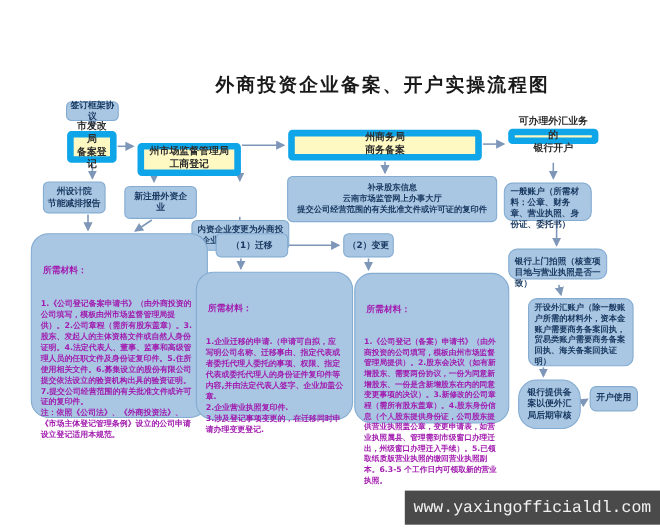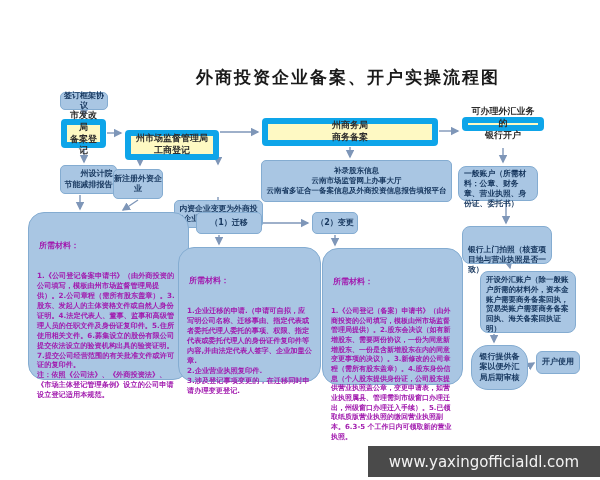--- a/index.html
+++ b/index.html
@@ -8,21 +8,21 @@
     font-family:"DejaVu Sans","Liberation Sans",sans-serif;
   }
   .wm-top{
     position:absolute;left:7px;top:8px;width:131px;height:30px;
     background:#595959;color:#ffffff;font-size:18px;font-weight:400;
     display:flex;align-items:center;justify-content:center;letter-spacing:1px;
   }
   .wm-bottom{
     position:absolute;left:368px;top:446px;width:232px;height:31px;
     background:#4a4a4a;color:#f2f2f2;font-size:15px;
-    display:flex;align-items:center;justify-content:center;box-sizing:border-box;
+    display:flex;align-items:center;justify-content:center;box-sizing:border-box;font-family:Liberation Mono, monospace;
   }
   .title{
     position:absolute;left:0;top:66px;width:600px;text-align:center;
     font-family:"DejaVu Serif","Liberation Serif",serif;
     font-size:17px;font-weight:bold;color:#1a1a1a;letter-spacing:2px;margin-left:48px;
   }
   .node{
     position:absolute;box-sizing:border-box;white-space:pre-line;
     display:flex;align-items:center;justify-content:center;text-align:center;
     font-weight:bold;line-height:1.3;
@@ -81,29 +81,29 @@
 
   <div class="node orange f9" style="left:61px;top:119px;width:45px;height:29px;">市发改局
 备案登记</div>
   <div class="node orange f9" style="left:125px;top:118px;width:94px;height:30px;margin-top:12px;">州市场监督管理局
 工商登记</div>
   <div class="node orange f9" style="left:262px;top:118px;width:176px;height:28px;">州商务局
 商务备案</div>
   <div class="node orange f9" style="left:462px;top:117px;width:82px;height:14px;">可办理外汇业务的
 银行开户</div>
 
-  <div class="node blue f8" style="left:60px;top:165px;width:57px;height:29px;text-align:right;">州设计院
+  <div class="node blue f8" style="left:39px;top:165px;width:57px;height:29px;">州设计院
 节能减排报告</div>
-  <div class="node blue f8" style="left:113px;top:169px;width:50px;height:30px;">新注册外资企
+  <div class="node blue f8" style="left:113px;top:169px;width:66px;height:30px;">新注册外资企
 业</div>
   <div class="node blue f78" style="left:174px;top:168px;width:89px;height:28px;margin-top:32px;">内资企业变更为外商投
 资企业（先迁移后变更）</div>
   <div class="node blue f75" style="left:261px;top:160px;width:191px;height:42px;">补录股东信息
 云南市场监管网上办事大厅
-云南省多证合一备案信息及外商投资信息报告填报平台</div>
+提交公司经营范围的有关批准文件或许可证的复印件</div>
   <div class="node blue f78 leftalign" style="left:458px;top:166px;width:80px;height:35px;padding:2px 5px;border-radius:8px;">一般账户（所需材料：公章、财务章、营业执照、身份证、委托书）</div>
 
   <div class="node blue f8" style="left:196px;top:212px;width:66px;height:22px;">（1）迁移</div>
   <div class="node blue f8" style="left:312px;top:212px;width:46px;height:22px;">（2）变更</div>
 
   <div class="bigblue" style="left:28px;top:212px;width:161px;height:168px;">
     <span class="hdr">所需材料：</span>
     <span class="bdy f72">1.《公司登记备案申请书》（由外商投资的公司填写，模板由州市场监督管理局提供）。2.公司章程（需所有股东盖章）。3.股东、发起人的主体资格文件或自然人身份证明。4.法定代表人、董事、监事和高级管理人员的任职文件及身份证复印件。5.住所使用相关文件。6.募集设立的股份有限公司提交依法设立的验资机构出具的验资证明。7.提交公司经营范围的有关批准文件或许可证的复印件。
 注：依照《公司法》、《外商投资法》、《市场主体登记管理条例》设立的公司申请设立登记适用本规范。</span>
   </div>
@@ -113,21 +113,21 @@
     <span class="bdy f72">1.企业迁移的申请.（申请可自拟，应写明公司名称、迁移事由、指定代表或者委托代理人委托的事项、权限、指定代表或委托代理人的身份证件复印件等内容,并由法定代表人签字、企业加盖公章.
 2.企业营业执照复印件.
 3.涉及登记事项变更的，在迁移同时申请办理变更登记.</span>
   </div>
 
   <div class="bigblue" style="left:322px;top:248px;width:141px;height:137px;">
     <span class="hdr">所需材料：</span>
     <span class="bdy f7">1.《公司登记（备案）申请书》（由外商投资的公司填写，模板由州市场监督管理局提供）。2.股东会决议（如有新增股东、需要两份协议，一份为同意新增股东、一份是含新增股东在内的同意变更事项的决议）。3.新修改的公司章程（需所有股东盖章）。4.股东身份信息（个人股东提供身份证，公司股东提供营业执照盖公章，变更申请表，如营业执照属县、管理需到市级窗口办理迁出，州级窗口办理迁入手续）。5.已领取纸质版营业执照的缴回营业执照副本。6.3-5 个工作日内可领取新的营业执照。</span>
   </div>
 
-  <div class="node blue f78 leftalign" style="left:462px;top:226px;width:90px;height:16px;padding:18px 5px;border-radius:8px;">银行上门拍照（核查项目地与营业执照是否一致）</div>
+  <div class="node blue f78 leftalign" style="left:462px;top:226px;width:90px;height:28px;padding:6px 5px;border-radius:8px;">银行上门拍照（核查项目地与营业执照是否一致）</div>
   <div class="node blue f75 leftalign" style="left:480px;top:271px;width:96px;height:62px;padding:3px 5px;border-radius:8px;">开设外汇账户（除一般账户所需的材料外，资本金账户需要商务备案回执，贸易类账户需要商务备案回执、海关备案回执证明）</div>
   <div class="node blue f8" style="left:471px;top:345px;width:57px;height:45px;border-radius:17px;">银行提供备
 案以便外汇
 局后期审核</div>
   <div class="node blue f8" style="left:536px;top:351px;width:44px;height:23px;border-radius:6px;">开户使用</div>
 
   <div class="wm-bottom">www.yaxingofficialdl.com</div>
 
 </div>
 

